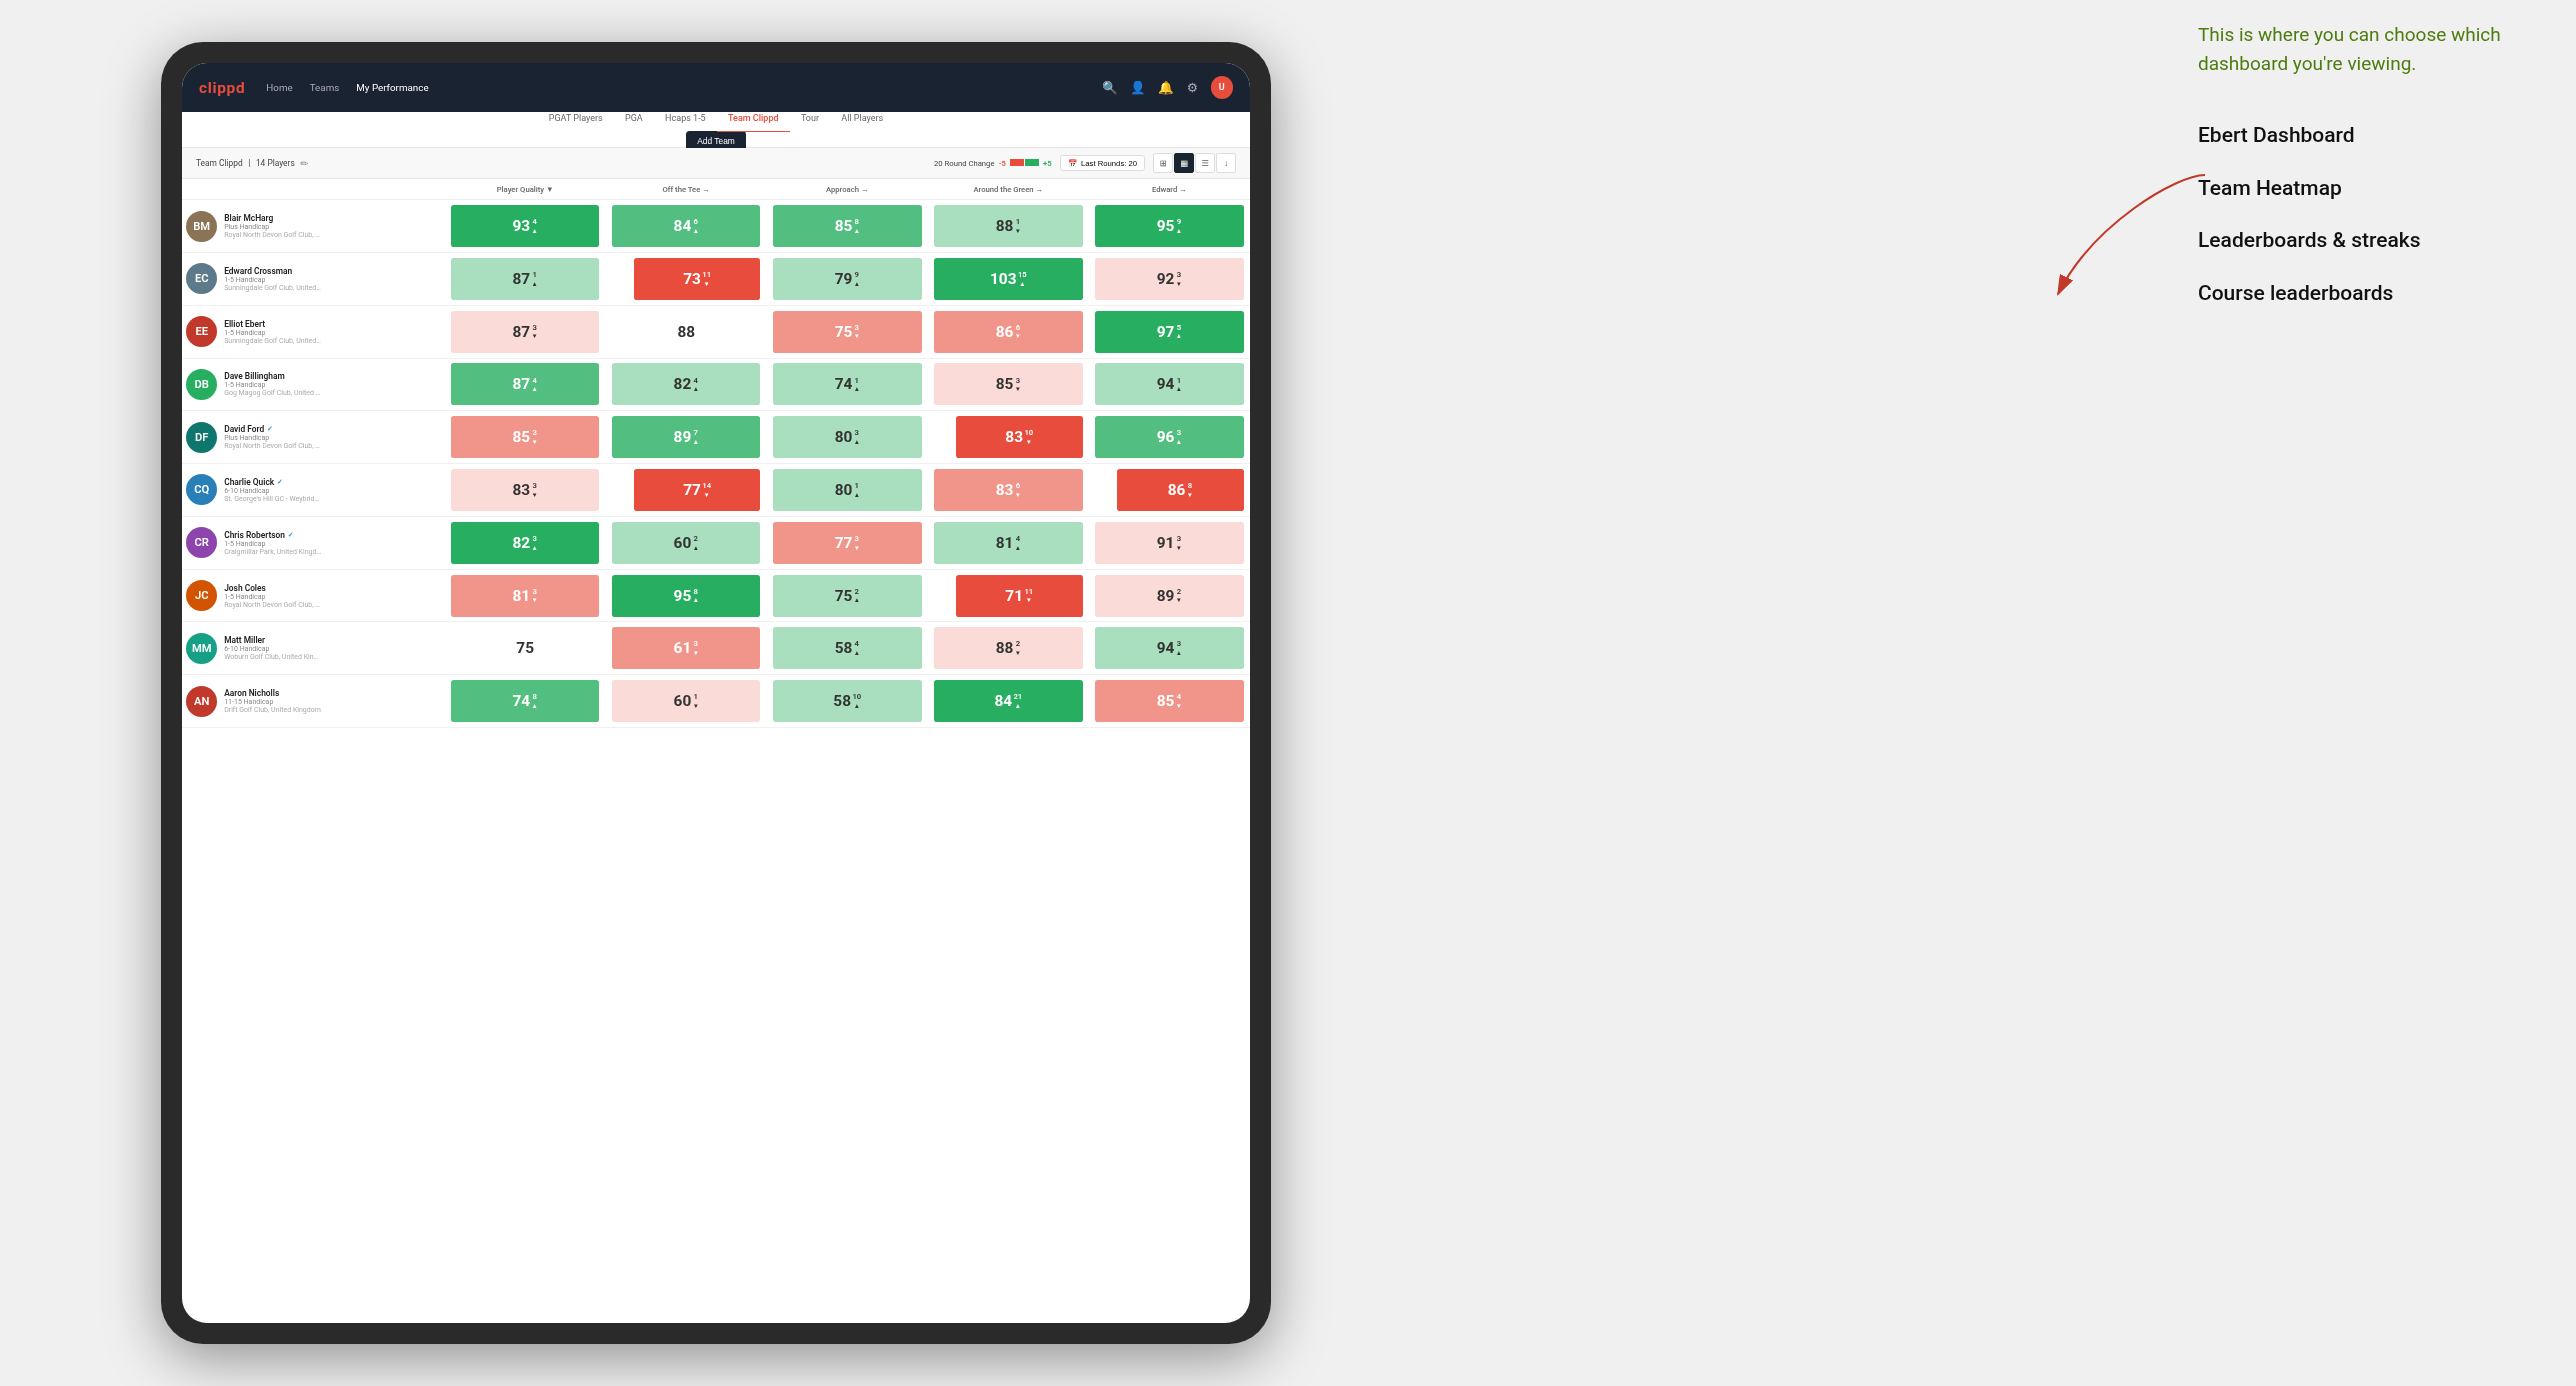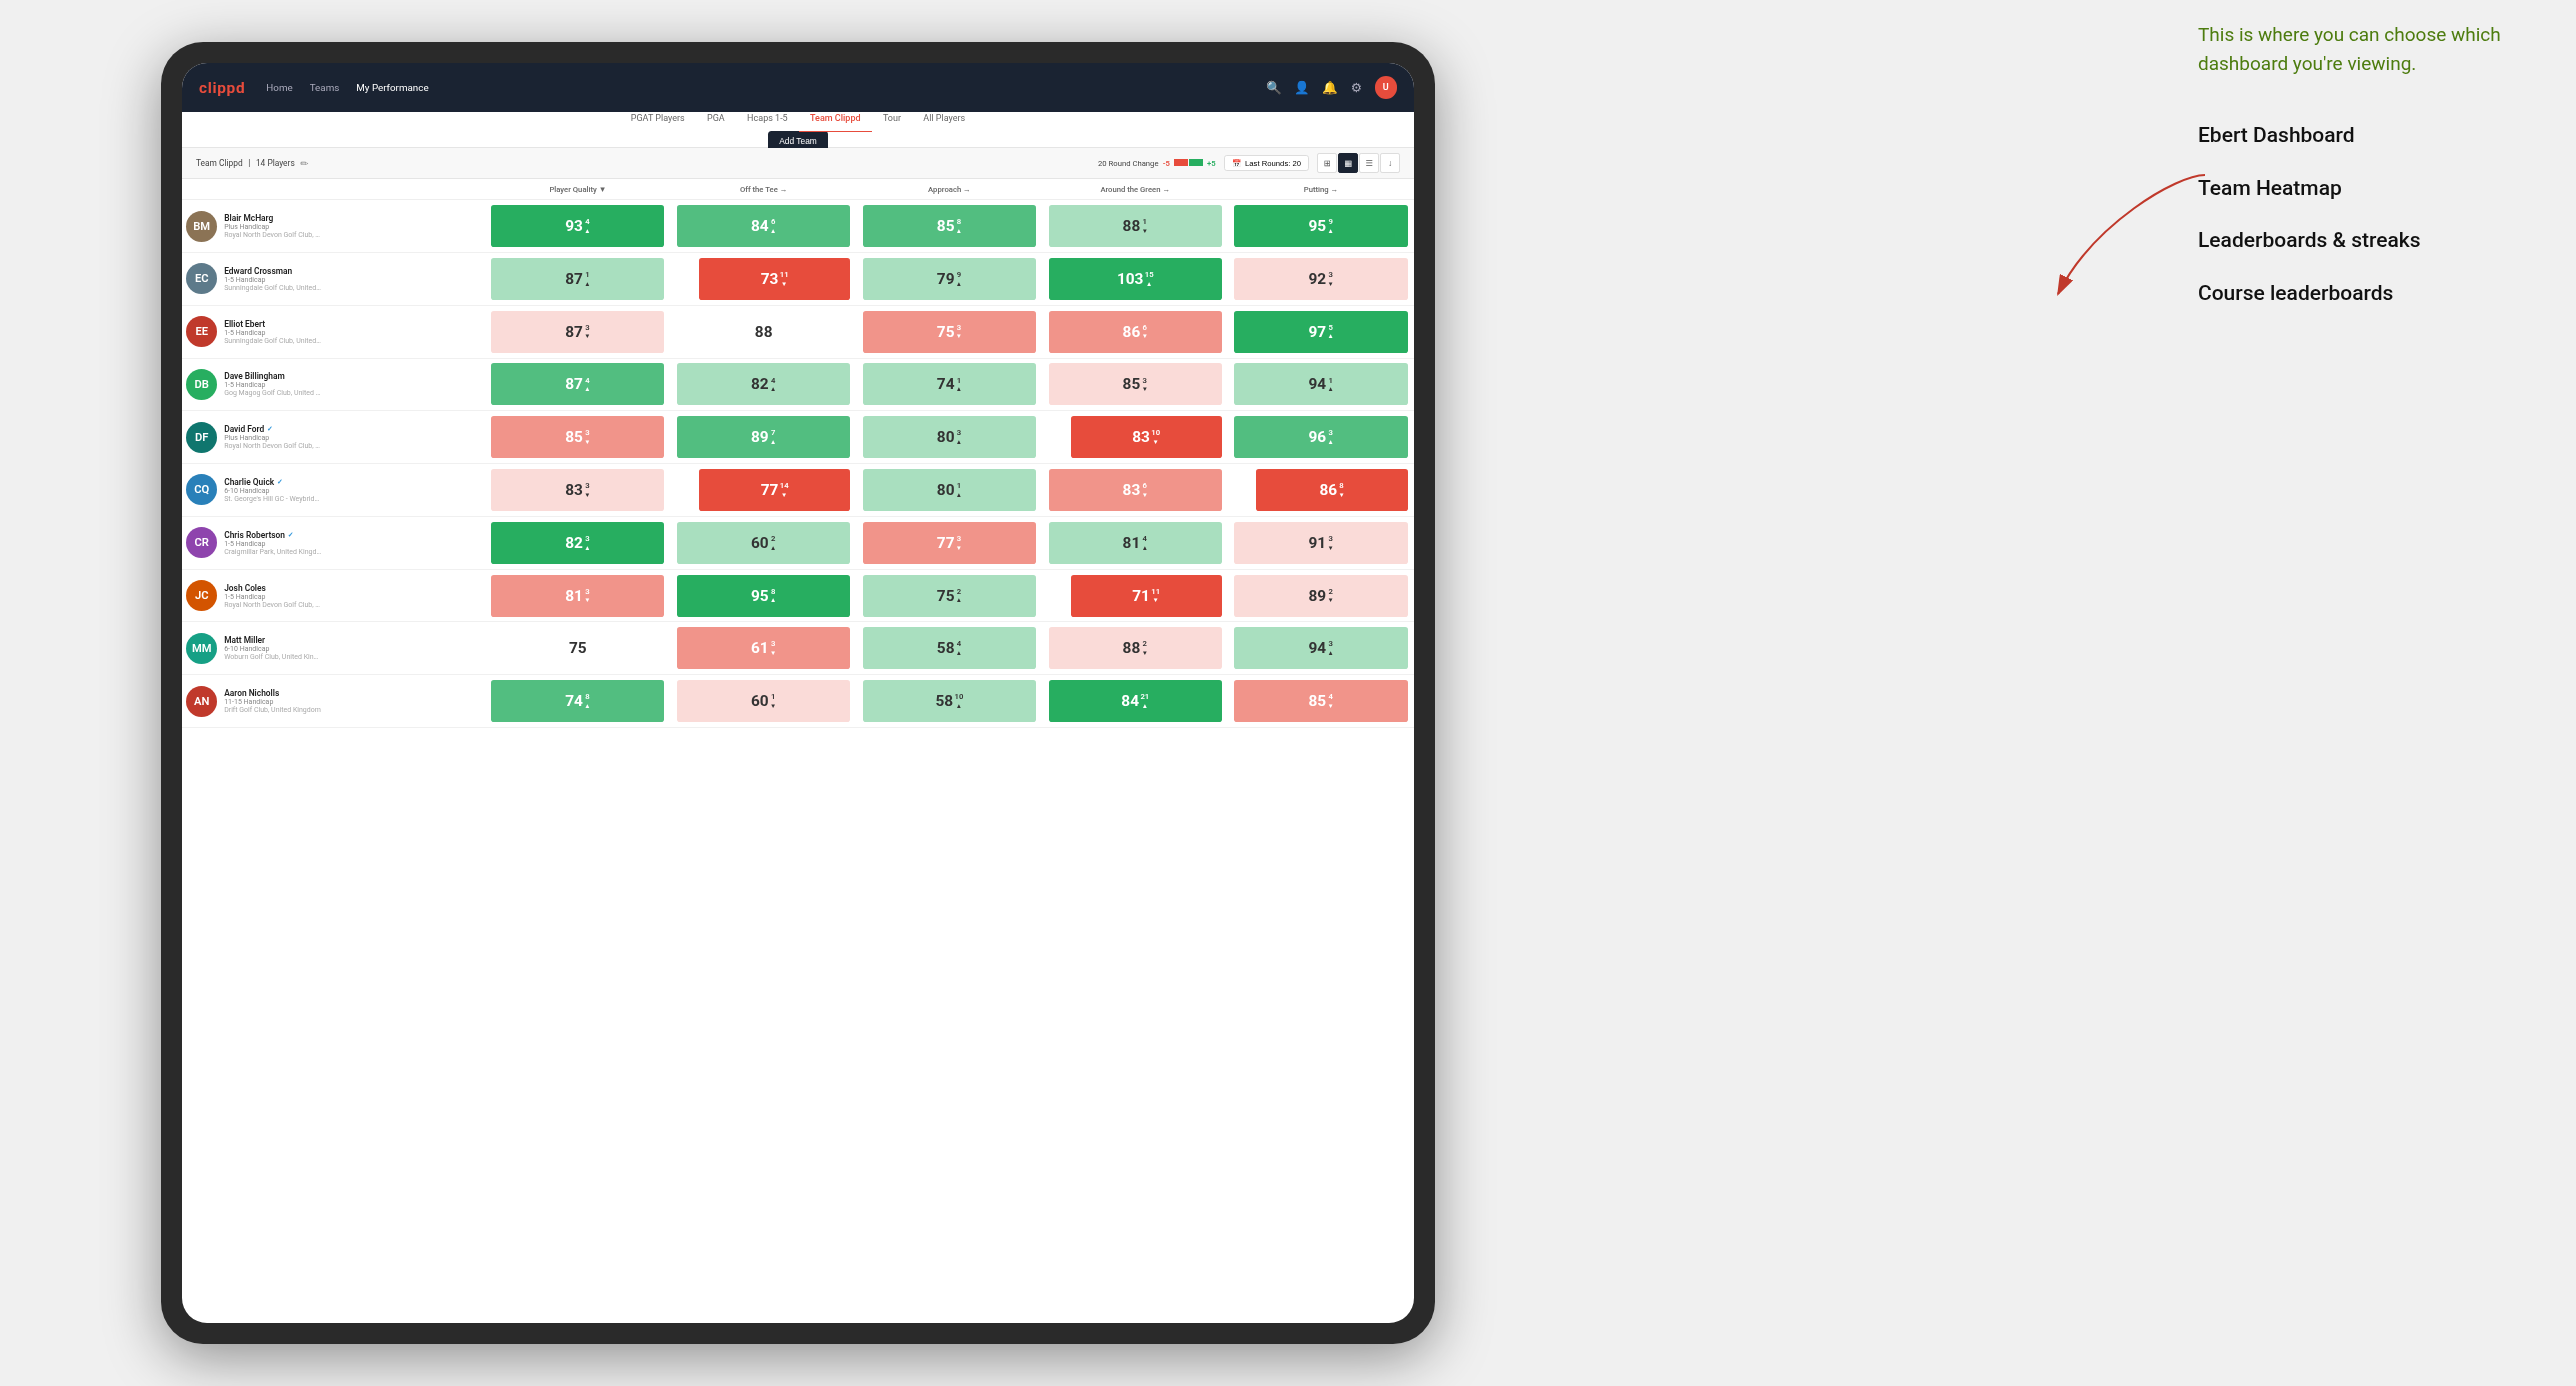--- a/index.html
+++ b/index.html
@@ -43,21 +43,21 @@
       top: 196px;
       right: 378px;
       pointer-events: none;
     }
 
     
     .tablet-frame {
       position: absolute;
       top: 42px;
       left: 161px;
-      width: 1274px;
+      width: 1110px;
       height: 1302px;
       background: #2a2a2a;
       border-radius: 42px;
       box-shadow: 0 14px 56px rgba(0,0,0,0.4);
       padding: 21px;
     }
     .tablet-screen {
       width: 100%;
       height: 100%;
       background: #fff;
@@ -416,21 +416,21 @@
 
     <div class="table-area">
       <table>
         <thead>
           <tr>
             <th class="col-player"></th>
             <th class="col-stat col-header-group">Player Quality ▼</th>
             <th class="col-stat col-header-group">Off the Tee →</th>
             <th class="col-stat col-header-group">Approach →</th>
             <th class="col-stat col-header-group">Around the Green →</th>
-            <th class="col-stat col-header-group">Putting →</th>
+            <th class="col-stat col-header-group">Edward →</th>
           </tr>
         </thead>
         <tbody id="table-body">
         <tr class="player-row">
               <td>
       <div class="player-cell">
         <div class="player-avatar" style="background:#8B7355">BM</div>
         <div class="player-info">
           <div class="player-name">Blair McHarg </div>
           <div class="player-handicap">Plus Handicap</div>

